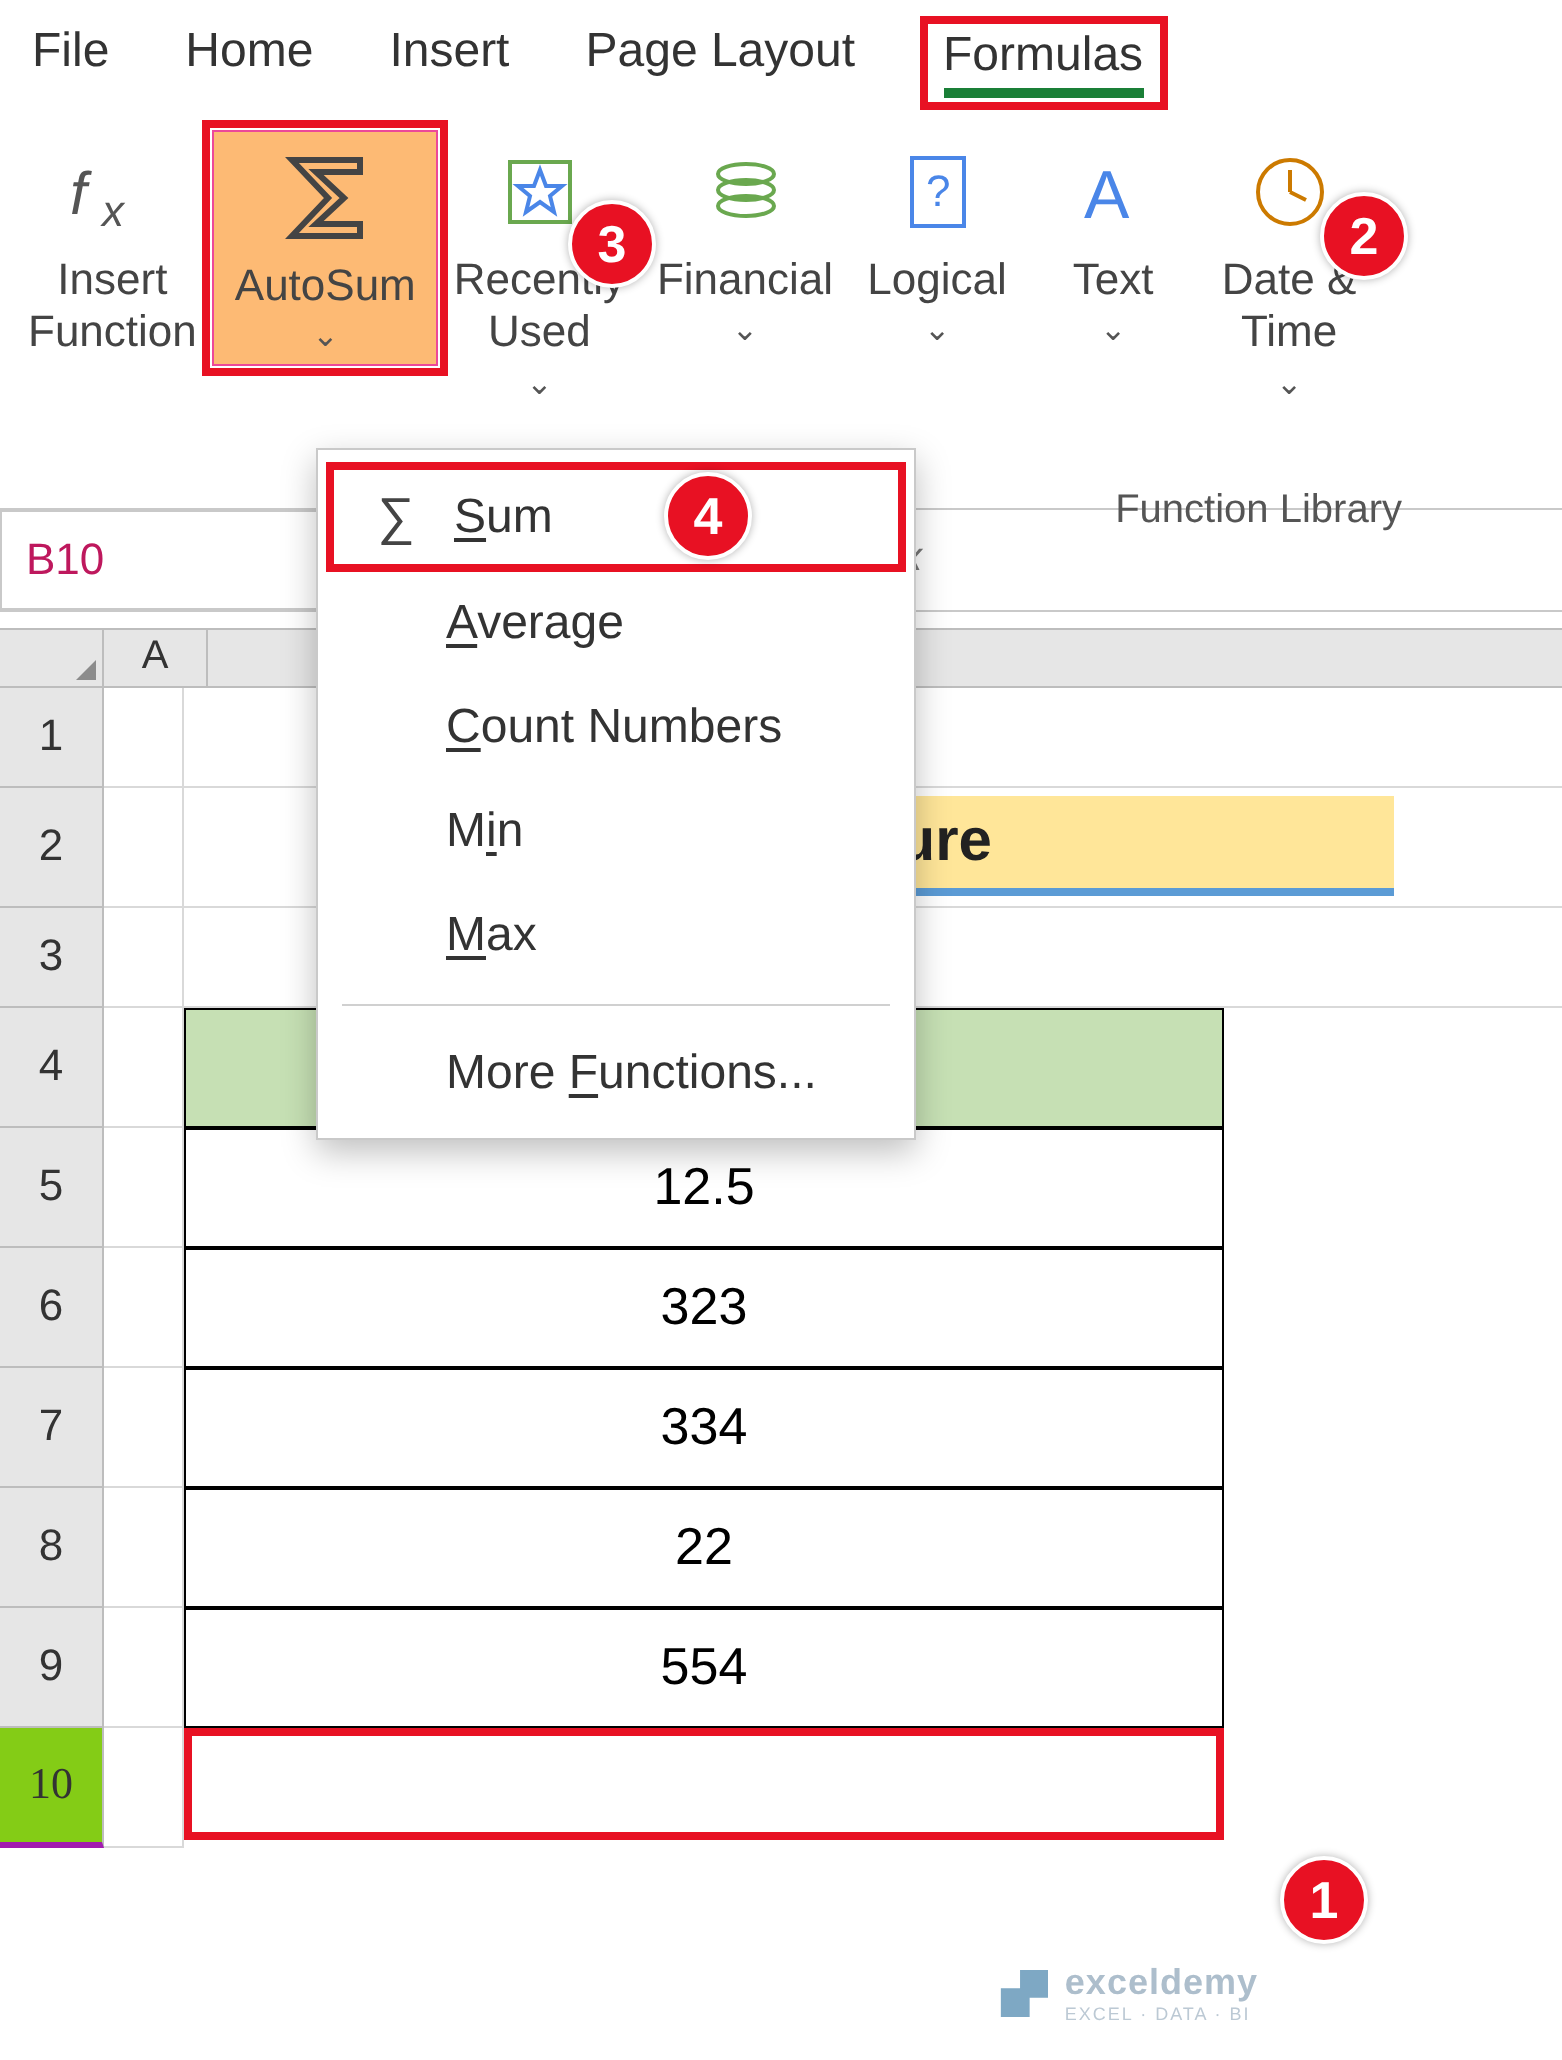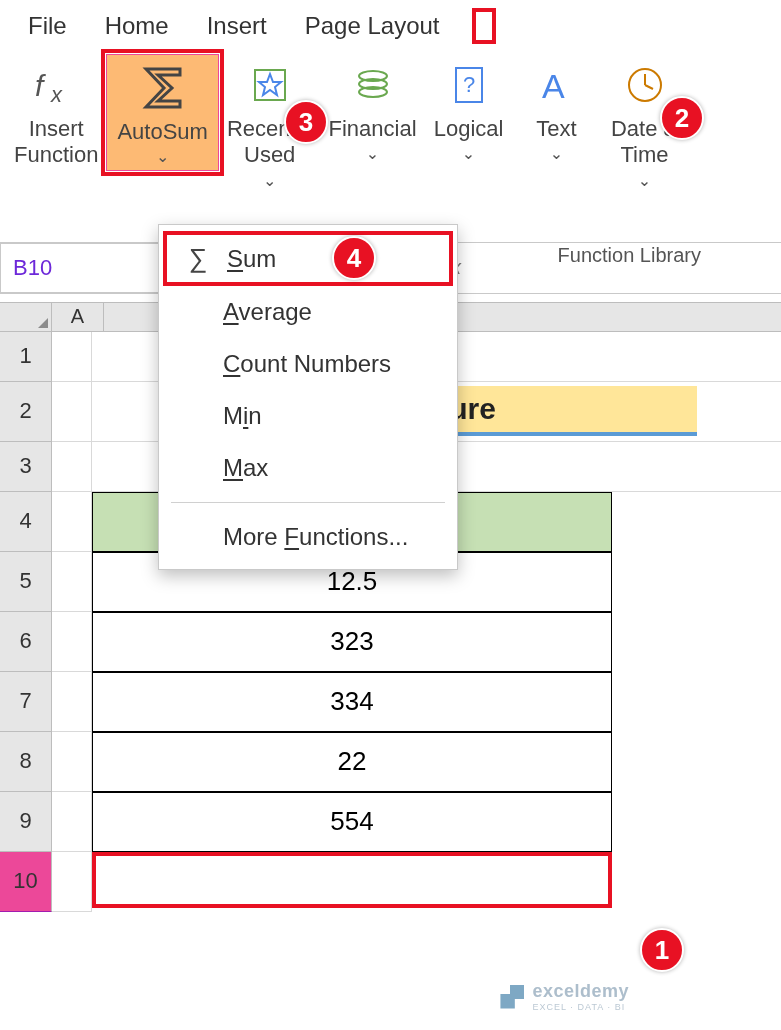--- a/index.html
+++ b/index.html
@@ -9,21 +9,21 @@
     width: 781px;
     height: 1030px;
     position: relative;
     overflow: hidden;
   }
 
   
   .ribbon-tabs {
     display: flex;
     gap: 38px;
-    padding: 12px 28px 8px;
+    padding: 12px 16px 8px;
     font-size: 24px;
     color: #333;
     background: #fff;
   }
   .ribbon-tab { cursor: pointer; }
   .tab-formulas-wrap {
     position: relative;
     padding: 2px 6px;
   }
   .tab-formulas-hl {
@@ -105,21 +105,21 @@
     height: 52px;
     background: #fff;
     margin-top: 52px;
   }
   .name-box {
     width: 166px;
     height: 100%;
     border: 1px solid #c9c9c9;
     font-size: 22px;
     padding: 8px 12px;
-    color: #6d28d9;
+    color: #be185d;
     background: #fff;
   }
   .fx-label {
     font-style: italic;
     font-size: 20px;
     color: #777;
     margin-left: auto;
     margin-right: 320px;
   }
 
@@ -163,22 +163,23 @@
   .row.r1, .row.r3 { height: 50px; }
   .row-header {
     width: 52px;
     background: #e6e6e6;
     border-right: 1px solid #bdbdbd;
     border-bottom: 1px solid #bdbdbd;
     display:flex; align-items:center; justify-content:center;
     font-size: 22px; color:#333;
   }
   .row-header.active{
-    background:#ec4899;
-    border-bottom:1px solid #a21caf;
+    background:#84cc16;
+    border-bottom:3px solid #a21caf;
+    font-family:Liberation Serif, serif;
   }
   .cell-a {
     width: 40px;
     border-right:1px solid #d9d9d9;
     border-bottom:1px solid #d9d9d9;
   }
 
   .title-cell {
     flex:1;
     display:flex;align-items:center;justify-content:center;
@@ -259,20 +260,21 @@
 </head>
 <body>
 
 <div class="ribbon-tabs">
   <span class="ribbon-tab">File</span>
   <span class="ribbon-tab">Home</span>
   <span class="ribbon-tab">Insert</span>
   <span class="ribbon-tab">Page Layout</span>
   <span class="ribbon-tab tab-formulas-wrap">
     <span class="tab-formulas-hl"></span>
+    <span class="tab-formulas-underline">Formulas</span>
   </span>
 </div>
 
 <div class="ribbon-groups">
 
   <div class="rbtn">
     <span class="icon">
       <svg width="46" height="46" viewBox="0 0 46 46">
           <text x="2" y="34" font-size="30" font-style="italic" fill="#555">f</text>
           <text x="18" y="40" font-size="22" font-style="italic" fill="#555">x</text>

